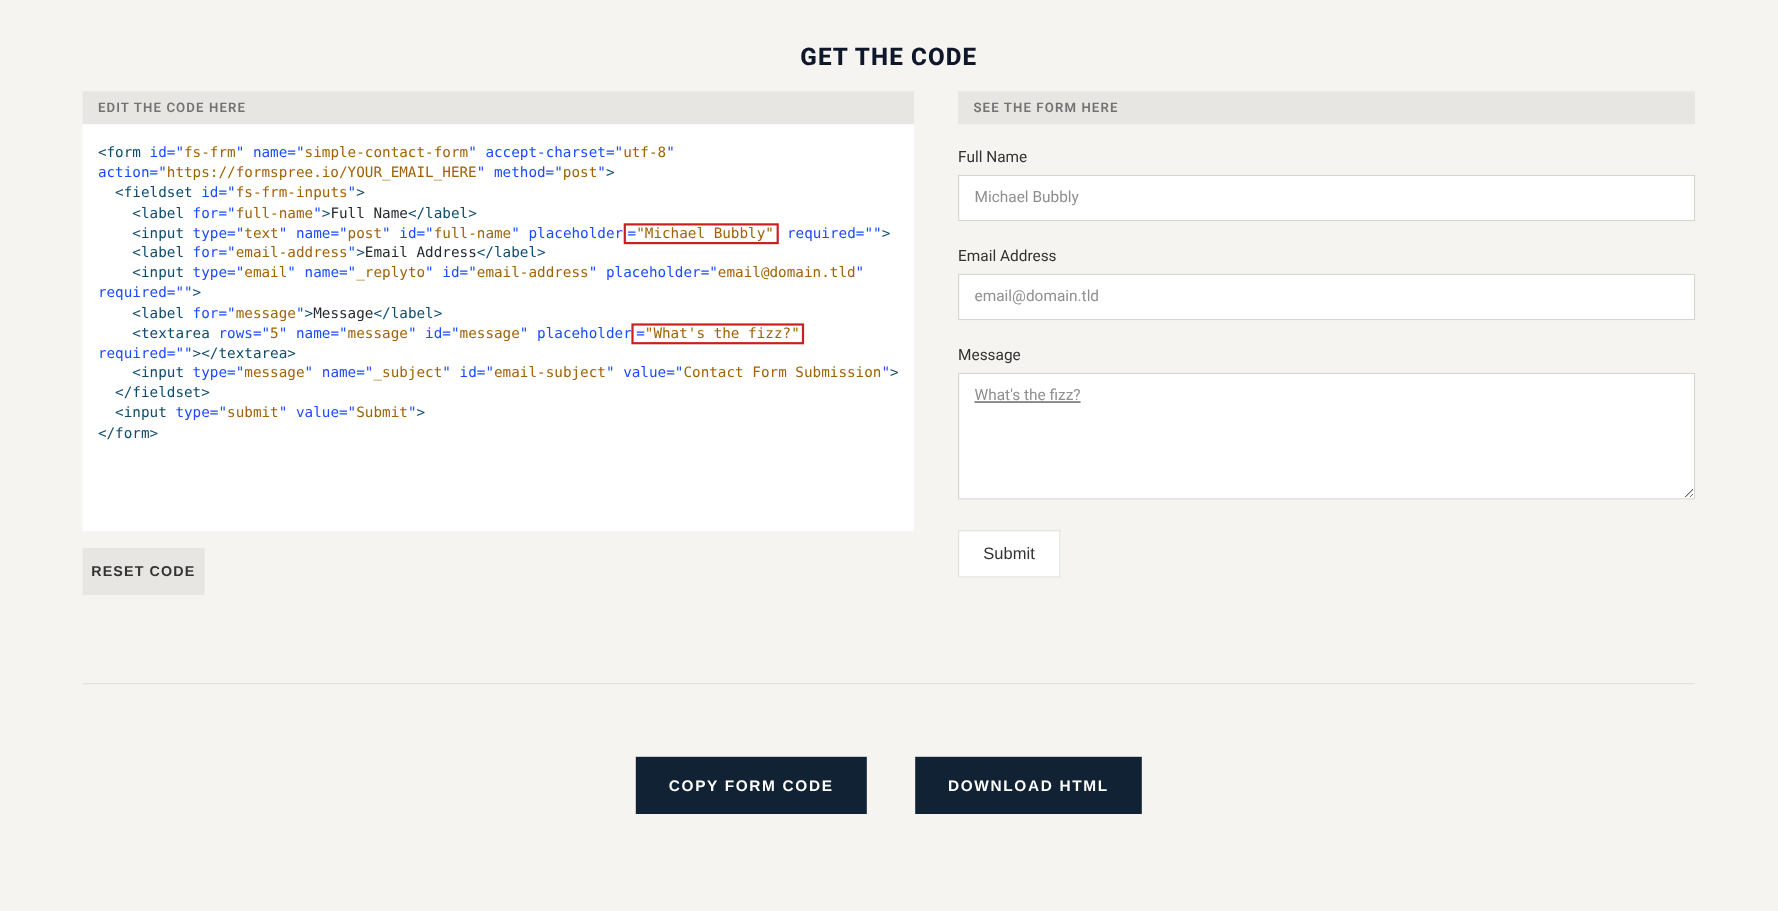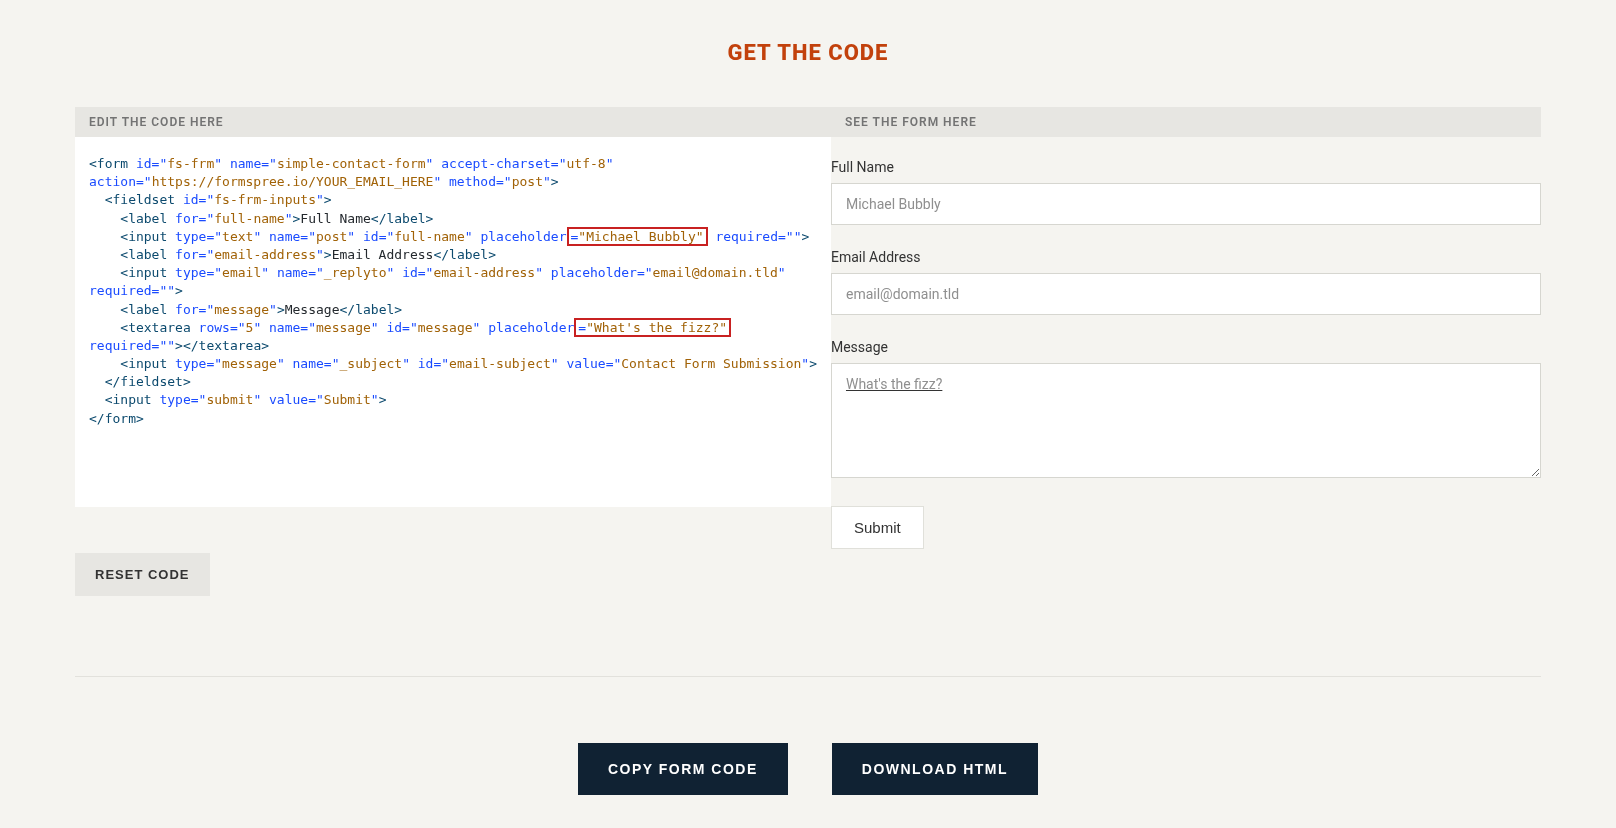--- a/index.html
+++ b/index.html
@@ -9,25 +9,26 @@
     color: #24292e;
     width: 1616px;
     min-height: 828px;
     padding: 0 75px;
   }
   h2.page-title {
     text-align: center;
     font-size: 22px;
     font-weight: 800;
     letter-spacing: 1px;
-    color: #c2410c;
-    padding: 40px 0 42px;
+    color: #0f172a;
+    padding: 40px 0 18px;
   }
   .columns {
     display: flex;
+    gap: 40px;
     align-items: flex-start;
   }
   .col { flex: 1; }
   .panel-header {
     background: #e7e6e2;
     font-size: 12px;
     letter-spacing: 1px;
     font-weight: 600;
     color: #737373;
     padding: 8px 14px;
@@ -41,28 +42,28 @@
     white-space: nowrap;
     overflow: hidden;
     min-height: 370px;
   }
   .tag { color: #0c4a6e; }          
   .attr { color: #1a4bff; }         
   .val { color: #a16207; }          
   .txt { color: #24292e; }          
   .hl  { border: 2px solid #c82121; padding: 0 2px; }
   .reset-btn {
-    margin-top: 46px;
+    margin-top: 15px;
     background: #e7e6e2;
     border: none;
     font-size: 13px;
     font-weight: 700;
     letter-spacing: 1px;
     color: #333;
-    padding: 14px 20px;
+    padding: 14px 8px;
     cursor: pointer;
   }
   
   .form-body { padding: 22px 0 0 0; }
   .form-body label {
     display: block;
     font-size: 14px;
     color: #333;
     margin-bottom: 8px;
   }

